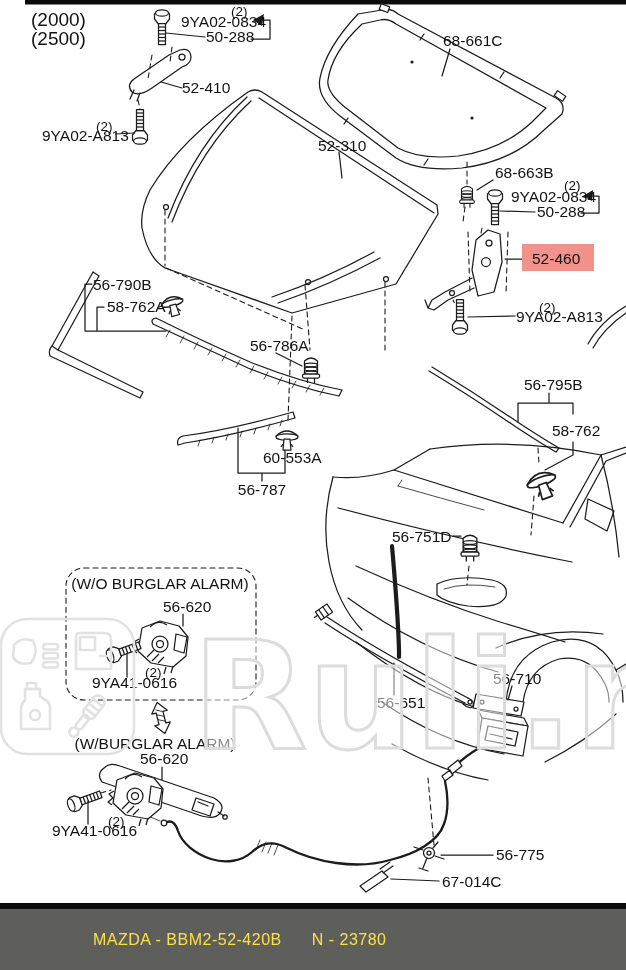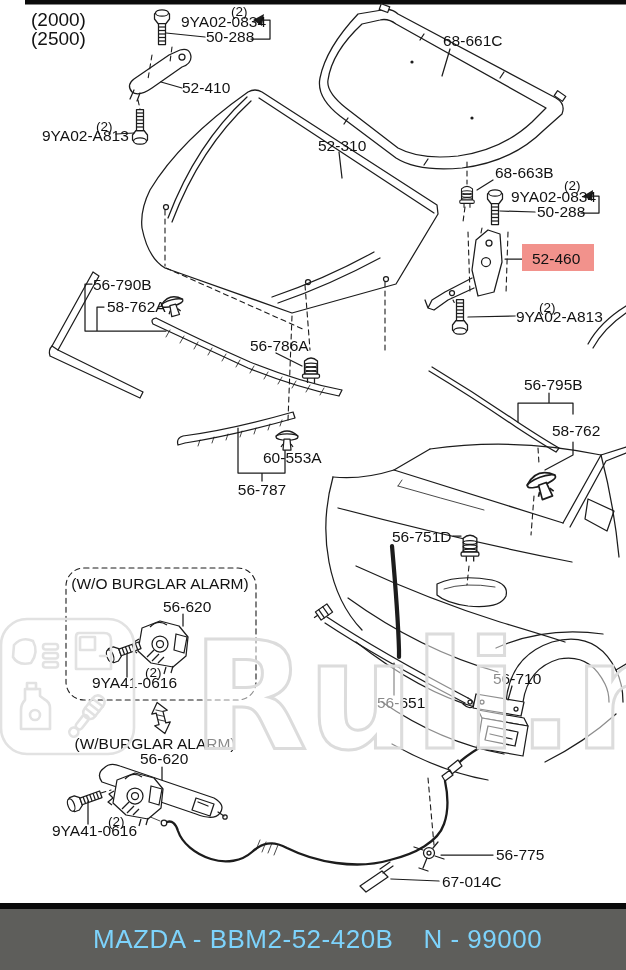--- a/index.html
+++ b/index.html
@@ -18,21 +18,21 @@
   text.lbl{fill:#121212;font-size:15.5px;font-family:"Liberation Sans",sans-serif;}
   text.qty{fill:#121212;font-size:13.5px;font-family:"Liberation Sans",sans-serif;}
   text.var{fill:#121212;font-size:19px;font-family:"Liberation Sans",sans-serif;}
   text.boxt{fill:#121212;font-size:15.5px;text-anchor:middle;font-family:"Liberation Sans",sans-serif;}
   .wm text{font-size:150px;font-weight:bold;fill:rgba(255,255,255,0.5);
            stroke:#dcdcdc;stroke-width:3;font-family:"DejaVu Sans",sans-serif;}
   .wm .lg{fill:none;stroke:#e2e2e2;stroke-width:2.6;stroke-linecap:round;stroke-linejoin:round;}
   .footer{position:absolute;left:0;top:903px;width:626px;height:67px;box-sizing:border-box;
           border-top:6px solid #0a0a0a;display:flex;align-items:center;
           padding-left:93px;gap:30px;}
-  .footer span{color:#7dd3fc;font-size:26px;letter-spacing:0.5px;
+  .footer span{color:#fde047;font-size:16px;letter-spacing:0.5px;
                font-family:"Liberation Sans",sans-serif;}
 </style>
 </head>
 <body>
 
 <div class="stage">
 
 <svg width="626" height="903" viewBox="0 0 626 903">
   <defs>
     <g id="bolt" fill="#ffffff" stroke="#1c1c1c" stroke-width="1.25" stroke-linejoin="round">
@@ -321,16 +321,16 @@
         <path class="lg" d="M 82,699 L 95,699 M 82,705 L 95,705 M 82,711 L 95,711"></path>
         <circle class="lg" cx="88" cy="737" r="4.5"></circle>
       </g>
     </g>
     <text x="192" y="748">Ruli.ru</text>
   </g>
 </svg>
 
 <div class="footer" style="background-color: rgb(94, 94, 91);">
   <span>MAZDA - BBM2-52-420B</span>
-  <span>N - 99000</span>
+  <span>N - 23780</span>
 </div>
 
 </div>
 
 </body></html>

